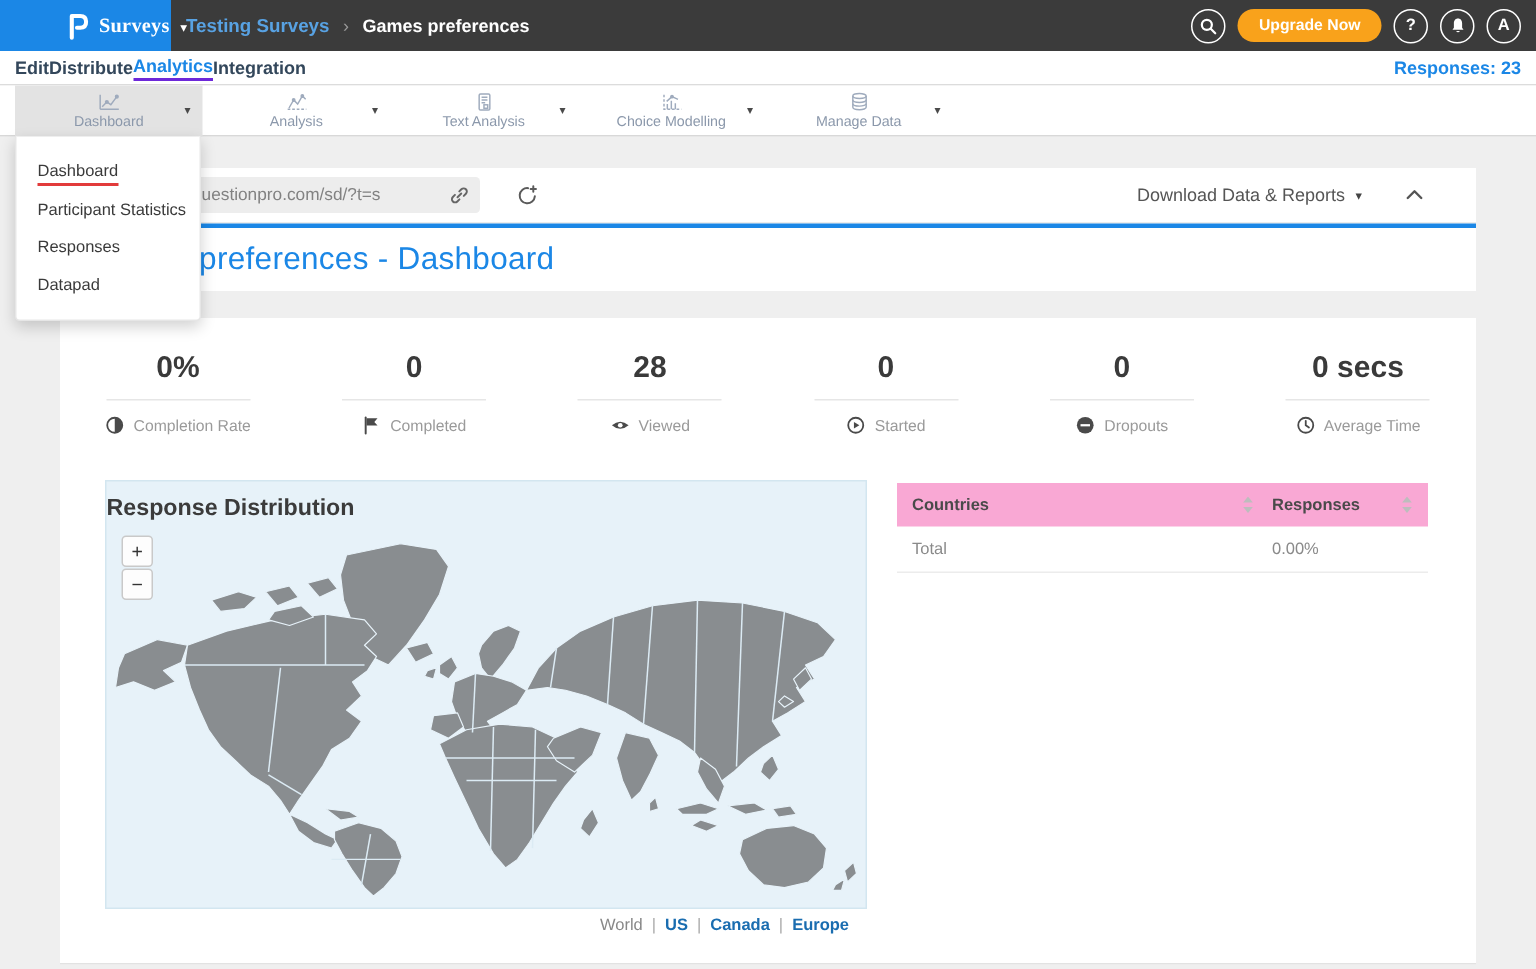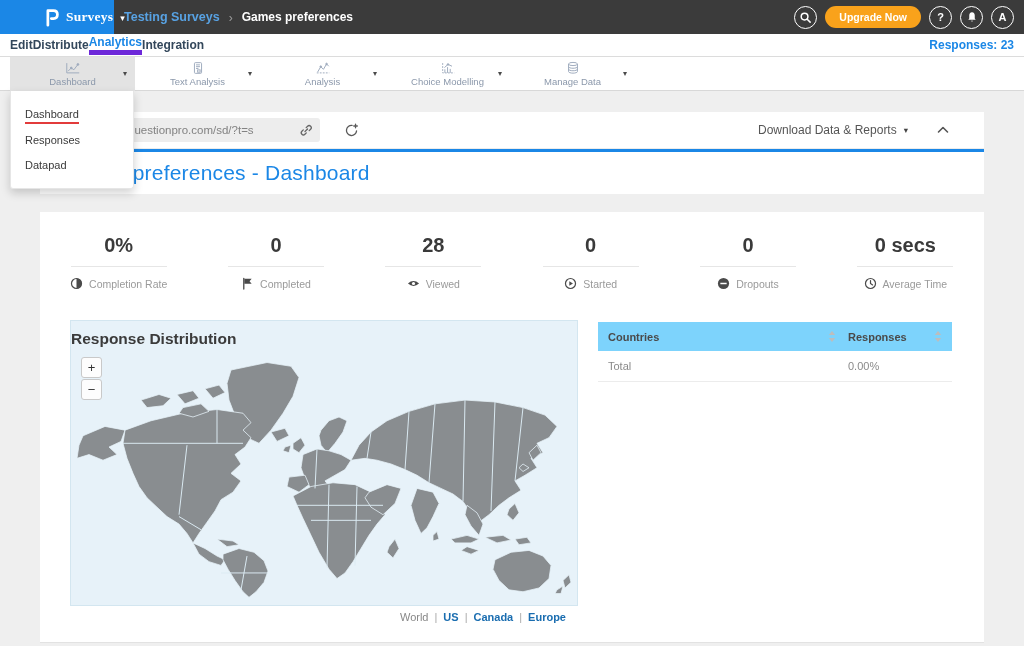--- a/index.html
+++ b/index.html
@@ -18,21 +18,21 @@
   .crumb-parent { color:#58a2e3; font-size:12.5px; font-weight:600; cursor:pointer; }
   .crumb-sep::after { content:"›"; color:#9a9a9a; font-size:12px; }
   .crumb-cur { color:#fff; font-size:12px; font-weight:600; }
   .top-right { margin-left:auto; display:flex; align-items:center; gap:8px; padding-right:10px; }
   .circle-btn { width:23px; height:23px; border:1.5px solid #fff; border-radius:50%; display:flex; align-items:center; justify-content:center; color:#fff; font-size:11px; font-weight:700; cursor:pointer; flex:0 0 auto; }
   .upgrade { height:22px; padding:0 14px; border:none; border-radius:11px; background:#f9a21b; color:#fff; font-family:"Liberation Sans",sans-serif; font-size:10.5px; font-weight:700; cursor:pointer; }
 
   
   .navrow { position:absolute; left:0; top:34px; width:1024px; height:23px; background:#fff; border-bottom:1px solid #dcdcdc; display:flex; align-items:center; padding:0 10px; }
   .navitem { font-size:12px; font-weight:600; color:#33475b; cursor:pointer; }
-  .navitem.active { color:#1b87e6; border-bottom:5px solid #6d28d9; padding-bottom:1px; }
+  .navitem.active { color:#1b87e6; border-bottom:2px solid #6d28d9; padding-bottom:1px; }
   .nav-resp { margin-left:auto; color:#1b87e6; font-size:12px; font-weight:600; }
 
   
   .toolbar { position:absolute; left:0; top:57px; width:1024px; height:34px; background:#fff; border-bottom:1px solid #d8d8d8; display:flex; padding-left:10px; }
   .tbtn { position:relative; width:125px; height:34px; display:flex; flex-direction:column; align-items:center; justify-content:center; cursor:pointer; }
   .tbtn.active { background:#e3e3e3; }
   .tbtn svg { width:16px; height:14px; }
   .tbtn-label { font-size:9.5px; color:#8b98ab; margin-top:1px; }
   .tbtn-caret { position:absolute; right:8px; top:50%; transform:translateY(-55%); color:#4a4a4a; font-size:8px; }
 
@@ -63,21 +63,21 @@
   .zoom-box { position:absolute; left:10px; top:36px; display:flex; flex-direction:column; gap:1px; }
   .zbtn { width:21px; height:21px; background:#fdfdfd; border:1px solid #c9c9c9; border-radius:3px; font-size:13px; color:#333; display:flex; align-items:center; justify-content:center; cursor:pointer; }
   .map-svg { position:absolute; left:0; bottom:2px; width:508px; height:248px; }
   .map-links { position:absolute; left:30px; top:399px; width:508px; text-align:right; padding-right:12px; font-size:11px; }
   .mlink { color:#1a6db0; font-weight:700; cursor:pointer; }
   .mlink.current { color:#888; font-weight:400; cursor:default; }
   .msep { color:#aaa; margin:0 6px; }
 
   
   .ctable { position:absolute; left:558px; top:110px; width:354px; }
-  .thead { height:29px; background:#7dd3fc; display:flex; align-items:center; padding:0 10px; }
+  .thead { height:29px; background:#f9a8d4; display:flex; align-items:center; padding:0 10px; }
   .th1 { width:228px; display:flex; align-items:center; justify-content:space-between; }
   .th2 { flex:1; margin-left:12px; display:flex; align-items:center; justify-content:space-between; }
   .th-label { font-size:11px; font-weight:700; color:#4a4a4a; }
   .sort-ic { width:8px; height:11px; cursor:pointer; }
   .trow { height:31px; display:flex; align-items:center; padding:0 10px; border-bottom:1px solid #ececec; }
   .td1 { width:240px; font-size:11px; color:#8a8a8a; }
   .td2 { flex:1; font-size:11px; color:#8a8a8a; }
 
   
   .ddmenu { position:absolute; left:10px; top:91px; width:124px; background:#fff; border:1px solid #e6e6e6; border-top:none; border-radius:0 0 3px 3px; box-shadow:0 4px 10px rgba(0,0,0,.18); padding:12px 0 10px; z-index:50; }
@@ -136,35 +136,35 @@
         <path d="M2 13 V2 M2 13 H16"></path>
           <path d="M3.5 11 L7 7.5 L10 9.5 L14.5 3.5"></path>
           <circle cx="7" cy="7.5" r="1" fill="#9fabbd"></circle>
           <circle cx="14.5" cy="3.5" r="1" fill="#9fabbd"></circle>
       </svg>
       <span class="tbtn-label">Dashboard</span>
       <span class="caret tbtn-caret"></span>
     </div>
     <div class="tbtn">
       <svg viewBox="0 0 18 15" fill="none" stroke="#9fabbd" stroke-width="1.1">
-        <rect x="5" y="1.5" width="8" height="12" rx="1"></rect>
-          <path d="M6.8 4 H11.2 M6.8 6 H11.2 M6.8 8 H9.5"></path>
-          <rect x="8.6" y="9.6" width="2.8" height="2.6"></rect>
-      </svg>
-      <span class="tbtn-label">Text Analysis</span>
-      <span class="caret tbtn-caret"></span>
-    </div>
-    <div class="tbtn">
-      <svg viewBox="0 0 18 15" fill="none" stroke="#9fabbd" stroke-width="1.1">
         <path d="M2 13 L16 13" stroke-dasharray="2 1.4"></path>
           <path d="M3 12 L6.5 6 L9.5 9 L13 3 L15.5 5.5"></path>
           <circle cx="6.5" cy="6" r="0.9" fill="#9fabbd"></circle>
           <circle cx="13" cy="3" r="0.9" fill="#9fabbd"></circle>
       </svg>
       <span class="tbtn-label">Analysis</span>
+      <span class="caret tbtn-caret"></span>
+    </div>
+    <div class="tbtn">
+      <svg viewBox="0 0 18 15" fill="none" stroke="#9fabbd" stroke-width="1.1">
+        <rect x="5" y="1.5" width="8" height="12" rx="1"></rect>
+          <path d="M6.8 4 H11.2 M6.8 6 H11.2 M6.8 8 H9.5"></path>
+          <rect x="8.6" y="9.6" width="2.8" height="2.6"></rect>
+      </svg>
+      <span class="tbtn-label">Text Analysis</span>
       <span class="caret tbtn-caret"></span>
     </div>
     <div class="tbtn">
       <svg viewBox="0 0 18 15" fill="none" stroke="#9fabbd" stroke-width="1.1">
         <path d="M3 2 V13 H16" stroke-dasharray="2 1.4"></path>
           <path d="M5.5 13 V9 M8.5 13 V6.5 M11.5 13 V8.5"></path>
           <path d="M5 7 L9 3.5 L13.5 5.5"></path>
           <circle cx="9" cy="3.5" r="0.9" fill="#9fabbd"></circle>
       </svg>
       <span class="tbtn-label">Choice Modelling</span>
@@ -369,20 +369,23 @@
         <span class="td2">0.00%</span>
       </div>
     </div>
   </section>
 
   <div class="ddmenu">
     <div class="dditem active">
         <span class="lbl">Dashboard</span>
       </div>
     <div class="dditem">
+        <span class="lbl">Participant Statistics</span>
+      </div>
+    <div class="dditem">
         <span class="lbl">Responses</span>
       </div>
     <div class="dditem">
         <span class="lbl">Datapad</span>
       </div>
   </div>
 
 </div>
 
 </body></html>

